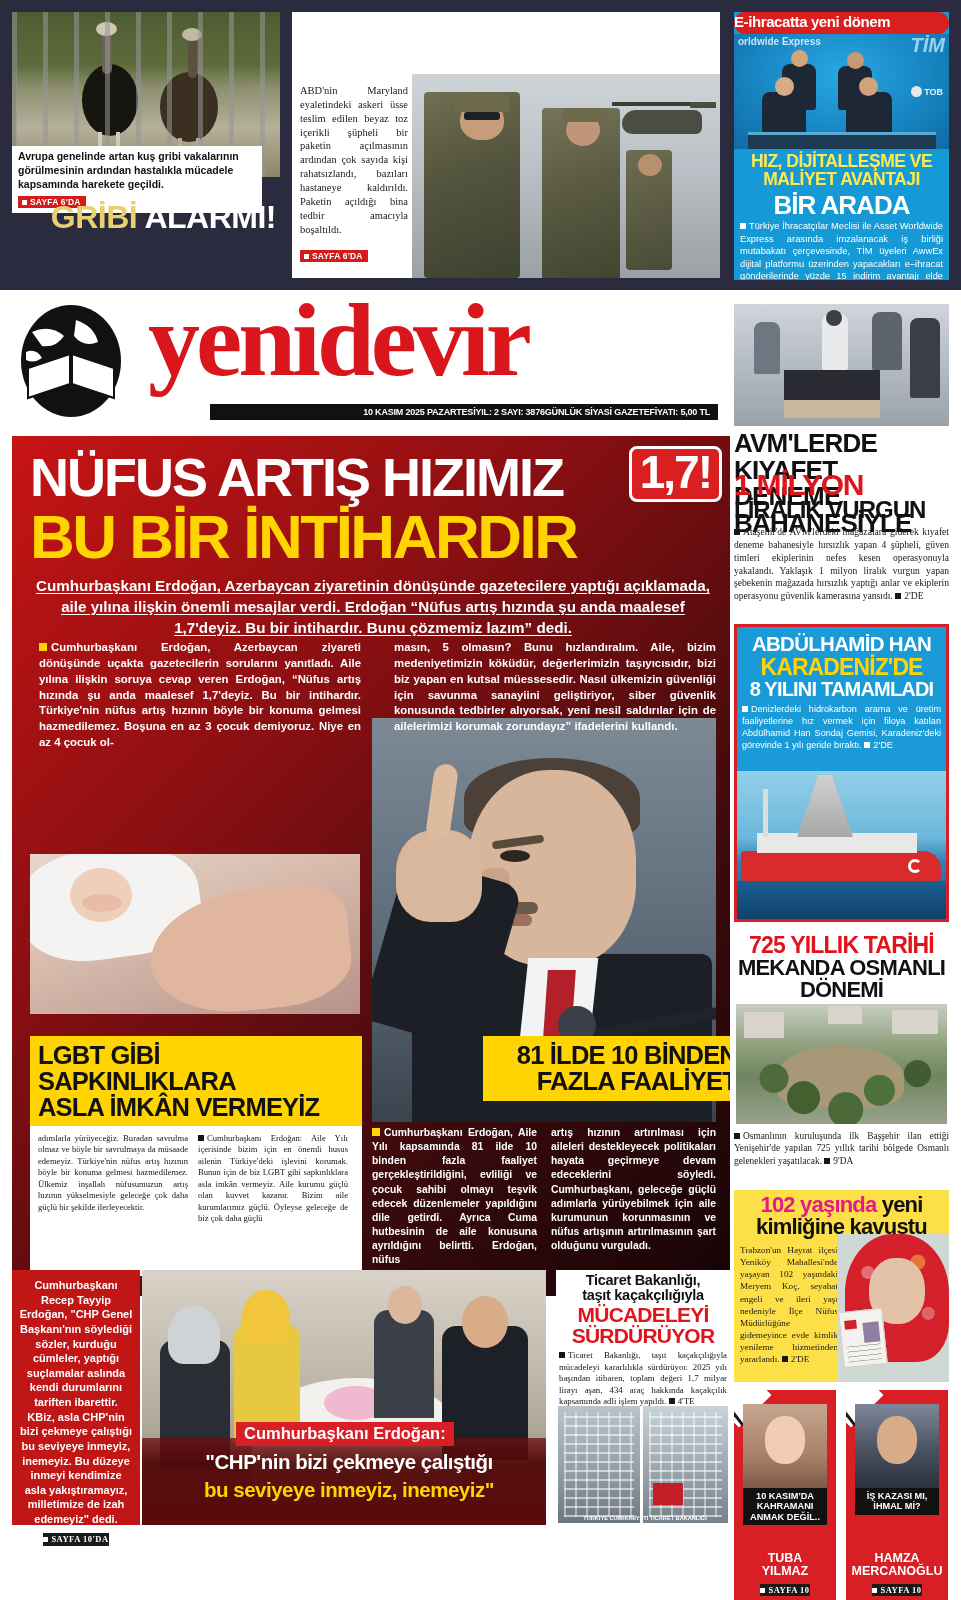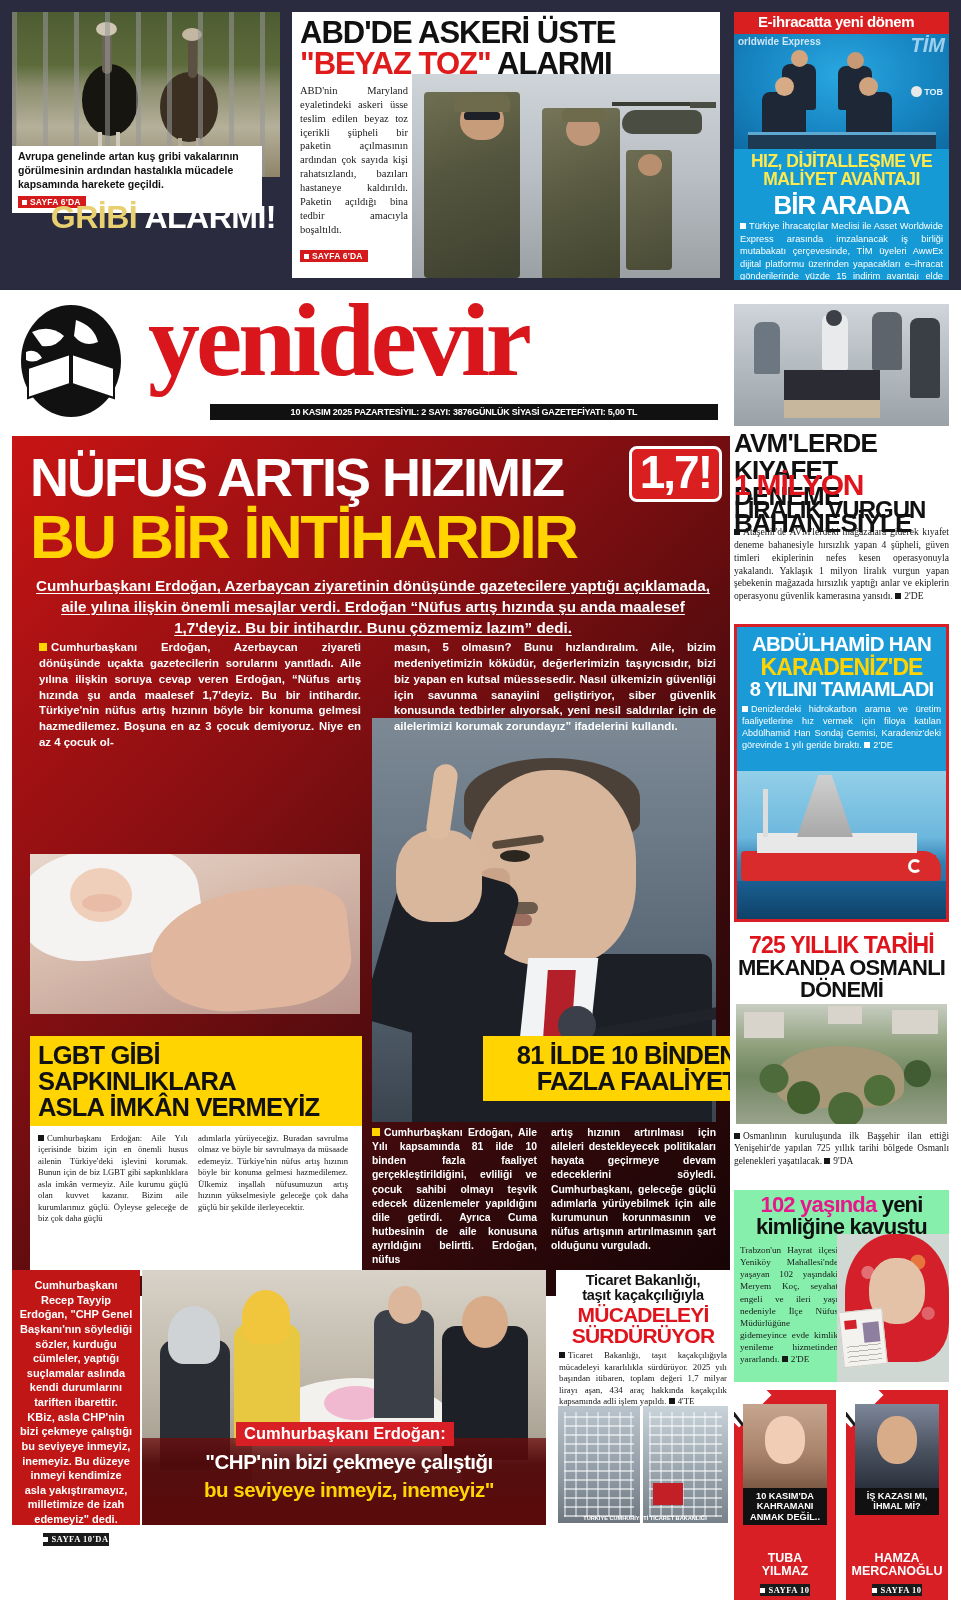--- a/index.html
+++ b/index.html
@@ -72,21 +72,21 @@
   .s3 { left:214px; top:76px; width:46px; height:120px; background: linear-gradient(160deg,#6d6d53,#4a4b36); }
   .s3head { position:absolute; left:12px; top:4px; width:24px; height:22px; background:#b8906f; border-radius:50%; }
   .heli { position:absolute; right:4px; top:10px; width:104px; height:62px; }
   .heli .hbody { position:absolute; left:10px; top:26px; width:80px; height:24px; background:#4a4d41; border-radius:14px 8px 6px 10px; }
   .heli .hrot { position:absolute; left:0; top:18px; width:104px; height:4px; background:#3a3d33; }
   .heli .htail { position:absolute; left:78px; top:18px; width:26px; height:6px; background:#4a4d41; }
   .abd-sayfa { position:absolute; left:8px; top:238px; }
 
   .tb-right { position:absolute; left:734px; top:12px; width:215px; height:268px; background:#159ad6; overflow:hidden; }
   .ei-banner { position:absolute; left:0; top:0; width:215px; height:22px; background:#d91f1f; color:#fff;
-    font-size:15px; font-weight:bold; padding:1px 0 0 24px; letter-spacing:-.4px; }
+    font-size:15px; font-weight:bold; padding:1px 0 0 0; letter-spacing:-.4px;border-radius:11px; }
   .ei-photo { position:absolute; left:0; top:22px; width:215px; height:115px;
     background: radial-gradient(ellipse at 50% 35%, #2aa7e0 0%, #1787c4 55%, #0e6ba3 100%); overflow:hidden; }
   .ei-logo-l { position:absolute; left:4px; top:2px; font-size:10px; color:#eaf6ff; font-weight:bold; opacity:.85; }
   .ei-logo-r { position:absolute; right:4px; top:0px; font-size:20px; color:#bfe4fa; font-weight:bold; opacity:.8; font-style:italic; }
   .ei-tot { position:absolute; right:6px; top:52px; font-size:9px; color:#dff1fd; font-weight:bold; }
   .ei-tot .dot { display:inline-block; width:11px; height:11px; background:#e8e8e8; border-radius:50%; margin-right:2px; vertical-align:-2px;}
   .p-man { position:absolute; background:#1d2736; border-radius:8px 8px 3px 3px; }
   .pm1 { left:48px; top:30px; width:34px; height:46px; }
   .pm1 .hd { position:absolute; left:9px; top:-14px; width:17px; height:17px; background:#d2a57f; border-radius:50%; }
   .pm2 { left:104px; top:32px; width:34px; height:44px; }
@@ -103,21 +103,21 @@
   .ei-body { position:absolute; left:6px; top:208px; width:203px; color:#fff; font-size:9.3px; line-height:1.35; text-align:justify; }
   .wsq { display:inline-block; width:6px; height:6px; background:#fff; margin-right:3px; }
 
   
   .masthead { position:absolute; left:0; top:292px; width:730px; height:140px; background:#fff; }
   .globe { position:absolute; left:12px; top:10px; width:118px; height:118px; }
   .globe svg { width:118px; height:118px; }
   .logo-text { position:absolute; left:148px; top:-4px; font-size:104px; font-weight:bold; color:#d8161b;
     font-family:"Liberation Serif", serif; letter-spacing:-4px; line-height:1; }
   .infobar { position:absolute; left:210px; top:112px; width:508px; height:16px; background:#111; color:#fff;
-    display:flex; align-items:center; justify-content:center; padding:0 8px; font-size:9px; font-weight:bold; }
+    display:flex; align-items:center; justify-content:flex-end; padding:0 8px; font-size:9px; font-weight:bold; }
   .infobar span { letter-spacing:-.2px; }
 
   
   .main-story { position:absolute; left:12px; top:436px; width:718px; height:860px;
     background: linear-gradient(135deg, #c81414 0%, #8a0f12 35%, #3a0a0c 72%, #150405 100%); overflow:hidden; }
   .ms-h1 { position:absolute; left:18px; top:16px; width:686px; color:#fff; font-size:54px; font-weight:bold;
     letter-spacing:-2px; line-height:.96; }
   .badge17 { position:absolute; right:8px; top:10px; background:#d91f1f; color:#fff; font-size:46px; font-weight:bold;
     padding:0 8px 3px 8px; border:3px solid #fff; border-radius:8px; letter-spacing:-2px; line-height:1.02; }
   .ms-h2 { position:absolute; left:18px; top:72px; width:686px; color:#ffd400; font-size:62px; font-weight:bold;
@@ -248,21 +248,21 @@
   .trees { position:absolute; inset:0; background:
      radial-gradient(circle at 18% 62%, #4e6b3c 0 14px, transparent 15px),
      radial-gradient(circle at 32% 78%, #44602f 0 16px, transparent 17px),
      radial-gradient(circle at 68% 72%, #50703b 0 15px, transparent 16px),
      radial-gradient(circle at 86% 58%, #415c32 0 13px, transparent 14px),
      radial-gradient(circle at 52% 88%, #4b6a38 0 17px, transparent 18px); }
   .bldg { position:absolute; background:#d8d4cb; }
   .osm-body { position:absolute; left:0; top:838px; width:215px; font-size:9.4px; line-height:1.32;
     color:#1a1a1a; font-family:"Liberation Serif", serif; text-align:justify; }
 
-  .yas102 { position:absolute; left:0; top:898px; width:215px; height:192px; background:#86efac; overflow:hidden; }
+  .yas102 { position:absolute; left:0; top:898px; width:215px; height:192px; background:#fde047; overflow:hidden; }
   .y-h1 { padding:4px 4px 0 4px; text-align:center; font-size:22px; font-weight:bold; color:#111; letter-spacing:-.8px; line-height:1.02; }
   .y-h1 .pink { color:#e8188c; }
   .y-body { position:absolute; left:6px; top:54px; width:98px; font-size:9.2px; line-height:1.32;
     color:#1a1a1a; font-family:"Liberation Serif", serif; text-align:justify; }
   .y-photo { position:absolute; right:0; top:44px; width:112px; height:148px; overflow:hidden; background:#cfd8d2; }
   .scarf-red { position:absolute; left:8px; top:0px; width:104px; height:128px; background:#d4202a; border-radius:46% 46% 30% 30%; }
   .scarf-pat { position:absolute; inset:0; background:
      radial-gradient(circle at 22% 30%, rgba(255,255,255,.35) 0 6px, transparent 7px),
      radial-gradient(circle at 70% 22%, rgba(255,220,80,.45) 0 7px, transparent 8px),
      radial-gradient(circle at 80% 62%, rgba(255,255,255,.3) 0 6px, transparent 7px); }
@@ -309,24 +309,20 @@
       <div class="ostrich-cap">
         <p>Avrupa genelinde artan kuş gribi vakalarının görülmesinin ardından hastalıkla mücadele kapsamında harekete geçildi.</p>
         <span class="sayfa-tag"><span class="sq"></span><span>SAYFA 6'DA</span></span>
       </div>
       <div class="avrupa-head">
         <div class="l2"><span class="yel">GRİBİ</span><span> ALARMI!</span></div>
       </div>
     </div>
 
     <div class="tb-mid">
-      <div class="abd-head">
-        <div class="abd-l1">ABD'DE ASKERİ ÜSTE</div>
-        <div class="abd-l2"><span class="red">"BEYAZ TOZ"</span><span> ALARMI</span></div>
-      </div>
       <div class="abd-body">
         <p>ABD'nin Maryland eyaletindeki askeri üsse teslim edilen beyaz toz içerikli şüpheli bir paketin açılmasının ardından çok sayıda kişi rahatsızlandı, bazıları hastaneye kaldırıldı. Paketin açıldığı bina tedbir amacıyla boşaltıldı.</p>
       </div>
       <div class="abd-photo">
         <div class="heli">
             <div class="hrot"></div>
             <div class="hbody"></div>
             <div class="htail"></div>
           </div>
         <div class="sold s1">
@@ -442,22 +438,22 @@
     <div class="yellow-band yb1">
       <div>LGBT GİBİ SAPKINLIKLARA</div>
       <div>ASLA İMKÂN VERMEYİZ</div>
     </div>
     <div class="yellow-band yb2">
       <div>81 İLDE 10 BİNDEN</div>
       <div>FAZLA FAALİYET</div>
     </div>
 
     <div class="white-box">
+      <div class="wb-col">adımlarla yürüyeceğiz. Buradan savrulma olmaz ve böyle bir savrulmaya da müsaade edemeyiz. Türkiye'nin nüfus artış hızının böyle bir konuma gelmesi hazmedilemez. Ülkemiz inşallah nüfusumuzun artış hızının yükselmesiyle geleceğe çok daha güçlü bir şekilde ilerleyecektir.</div>
       <div class="wb-col"><span class="bsq"></span><span>Cumhurbaşkanı Erdoğan: Aile Yılı içerisinde bizim için en önemli husus ailenin Türkiye'deki işlevini korumak. Bunun için de biz LGBT gibi sapkınlıklara asla imkân vermeyiz. Aile kurumu güçlü olan kuvvet kazanır. Bizim aile kurumlarımız güçlü. Öyleyse geleceğe de biz çok daha güçlü</span></div>
-      <div class="wb-col">adımlarla yürüyeceğiz. Buradan savrulma olmaz ve böyle bir savrulmaya da müsaade edemeyiz. Türkiye'nin nüfus artış hızının böyle bir konuma gelmesi hazmedilemez. Ülkemiz inşallah nüfusumuzun artış hızının yükselmesiyle geleceğe çok daha güçlü bir şekilde ilerleyecektir.</div>
     </div>
 
     <div class="dark-cols">
       <div class="dc"><span class="ysq"></span><span>Cumhurbaşkanı Erdoğan, Aile Yılı kapsamında 81 ilde 10 binden fazla faaliyet gerçekleştirildiğini, evliliği ve çocuk sahibi olmayı teşvik edecek düzenlemeler yapıldığını dile getirdi. Ayrıca Cuma hutbesinin de aile konusuna ayrıldığını belirtti. Erdoğan, nüfus</span></div>
       <div class="dc">artış hızının artırılması için aileleri destekleyecek politikaları hayata geçirmeye devam edeceklerini söyledi. Cumhurbaşkanı, geleceğe güçlü adımlarla yürüyebilmek için aile kurumunun korunmasının ve nüfus artışının artırılmasının şart olduğunu vurguladı.</div>
     </div>
   </div>
 
   <div class="quote-box">
     <span>Cumhurbaşkanı Recep Tayyip Erdoğan, "CHP Genel Başkanı'nın söylediği sözler, kurduğu cümleler, yaptığı suçlamalar aslında kendi durumlarını tariften ibarettir. KBiz, asla CHP'nin bizi çekmeye çalıştığı bu seviyeye inmeyiz, inemeyiz. Bu düzeye inmeyi kendimize asla yakıştıramayız, milletimize de izah edemeyiz" dedi.</span>

